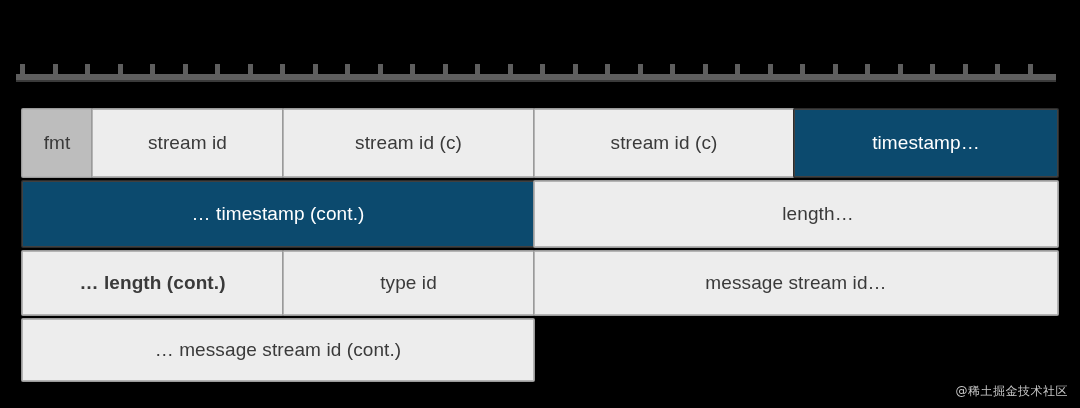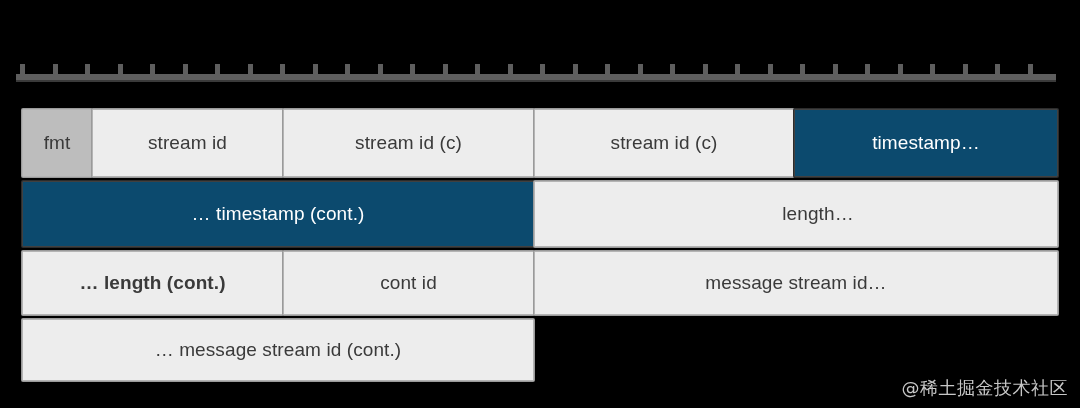--- a/index.html
+++ b/index.html
@@ -83,21 +83,21 @@
     color: #ffffff;
     border-color: #414141;
     box-shadow: 0 0 0 1px #2c2c2c, 2px 2px 2px rgba(0,0,0,0.5);
   }
 
   
   #watermark {
     position: absolute;
     right: 12px;
     bottom: 8px;
-    font-size: 18px;
+    font-size: 12px;
     color: #d8d8d8;
     opacity: 0.92;
     letter-spacing: 0.5px;
     font-family: "DejaVu Sans", sans-serif;
   }
 </style>
 </head>
 <body>
 
 <div id="page">
@@ -147,21 +147,21 @@
         <div class="cell light" style="left: 261px; width: 251px; height: 68px;">stream id (c)</div>
         <div class="cell light" style="left: 512px; width: 260px; height: 68px;">stream id (c)</div>
         <div class="cell dark" style="left: 772px; width: 264px; height: 68px;">timestamp…</div>
       </div>
       <div class="row" style="top: 72px; height: 70px;">
         <div class="cell dark" style="left: 0px; width: 512px; height: 66px;">… timestamp (cont.)</div>
         <div class="cell light" style="left: 512px; width: 524px; height: 66px; padding-left: 44px;">length…</div>
       </div>
       <div class="row" style="top: 142px; height: 68px;">
         <div class="cell light" style="left: 0px; width: 261px; height: 64px; font-weight: bold;">… length (cont.)</div>
-        <div class="cell light" style="left: 261px; width: 251px; height: 64px;">cont id</div>
+        <div class="cell light" style="left: 261px; width: 251px; height: 64px;">type id</div>
         <div class="cell light" style="left: 512px; width: 524px; height: 64px;">message stream id…</div>
       </div>
       <div class="row" style="top: 210px; height: 66px;">
         <div class="cell light" style="left: 0px; width: 512px; height: 62px;">… message stream id (cont.)</div>
       </div>
     </div>
 
   <div id="watermark">@稀土掘金技术社区</div>
 
 </div>

